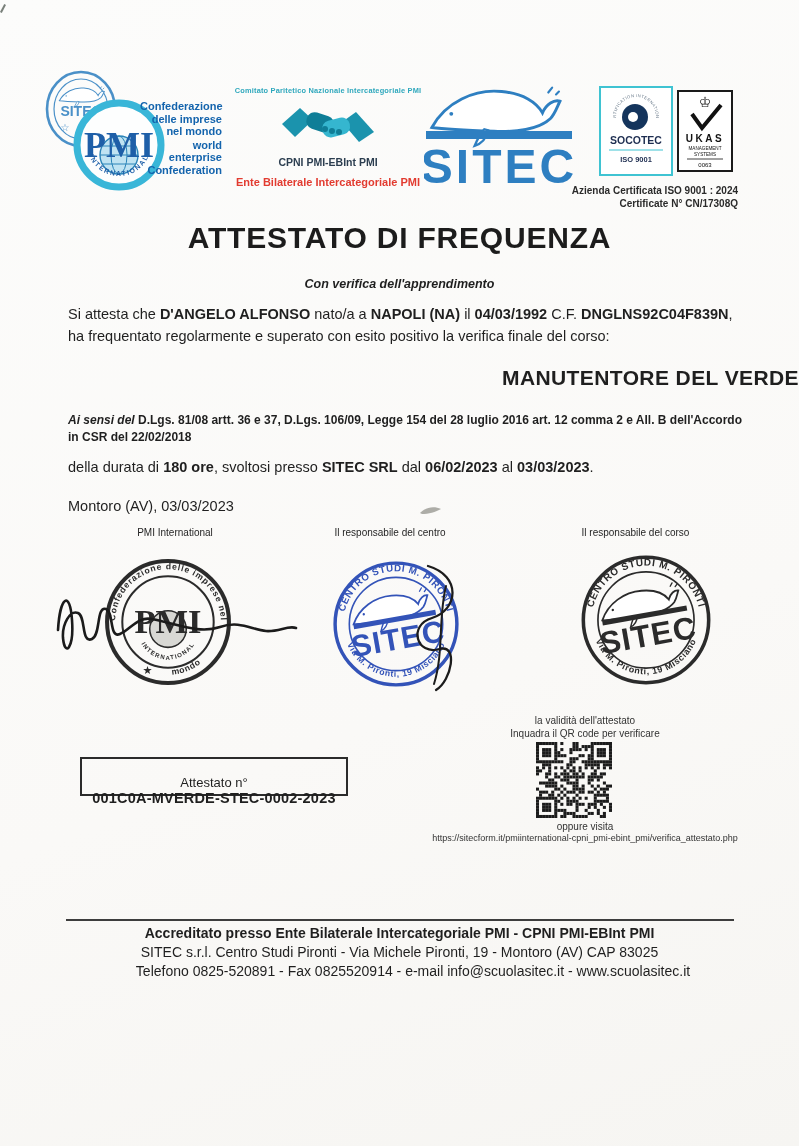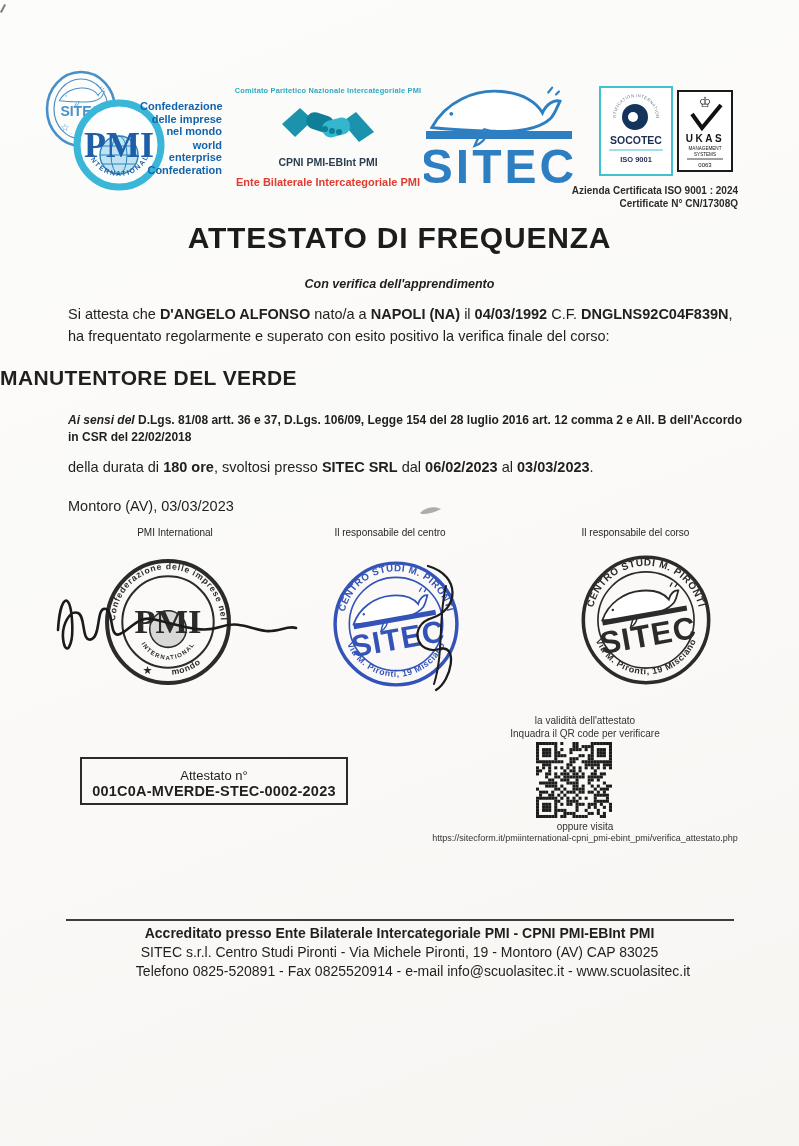--- a/index.html
+++ b/index.html
@@ -28,21 +28,21 @@
   .cpni .ente { font-size:11px; font-weight:bold; color:#e23b30; margin-top:8px; }
   .handshake { margin:5px auto 2px auto; display:block; }
 
   .cert-caption { left:553px; top:185px; width:185px; text-align:right; font-size:10px; font-weight:bold; line-height:12.5px; color:#2b2b2b; }
 
   
   .title { left:0; right:0; top:221px; text-align:center; font-size:30px; font-weight:bold; letter-spacing:.8px; color:#1c1c1c; }
   .subtitle { left:0; right:0; top:277px; text-align:center; font-size:12.5px; font-weight:bold; font-style:italic; }
   .attest { left:68px; top:304px; width:676px; font-size:14.5px; line-height:1.5; }
   .attest b, .duration b { font-weight:bold;margin-top:32px; }
-  .course { left:0; right:0; top:366px; text-align:left; font-size:21px; font-weight:bold; letter-spacing:.4px; }
+  .course { left:0; right:0; top:366px; text-align:right; font-size:21px; font-weight:bold; letter-spacing:.4px; }
   .legal { left:68px; top:412px; width:678px; font-size:12px; font-weight:bold; line-height:1.45; }
   .legal .lead { font-style:italic; }
   .duration { left:68px; top:459px; width:676px; font-size:14.5px; }
   .place { left:68px; top:498px; font-size:14.5px; }
 
   
   .sig-label { top:527px; font-size:10px; text-align:center; }
   .sig-label.l1 { left:80px;  width:190px; }
   .sig-label.l2 { left:300px; width:180px; }
   .sig-label.l3 { left:548px; width:175px; }
@@ -53,21 +53,21 @@
   .arcT { font-size:8.5px; font-weight:bold; letter-spacing:.8px; fill:currentColor; }
   .arcT2 { font-size:9.5px; font-weight:bold; letter-spacing:.6px; fill:currentColor; }
   .arcB { font-size:8.5px; font-weight:bold; letter-spacing:.6px; fill:currentColor; }
 
   
   .qr-caption { left:440px; top:714px; width:290px; text-align:center; font-size:10px; line-height:13px; color:#333; }
   .oppure { left:440px; top:821px; width:290px; text-align:center; font-size:10px; color:#333; }
   .veri-url { left:395px; top:833px; width:380px; text-align:center; font-size:9px; color:#333; }
 
   
-  .att-box { left:80px; top:757px; width:268px; height:48px; border:2.5px solid #2b2b2b; text-align:center; padding-top:9px; }
+  .att-box { left:80px; top:757px; width:268px; height:39px; border:2.5px solid #2b2b2b; text-align:center; padding-top:16px; }
   .att-box .lbl { font-size:13px; }
   .att-box .num { font-size:14.5px; font-weight:bold; letter-spacing:.2px; }
 
   
   .f-rule { left:66px; top:919px; width:668px; height:2px; background:#3d3d3d; }
   .f-line { left:0; right:0; text-align:center; font-size:14px; }
   .f1 { top:925px; font-weight:bold; }
   .f2 { top:944px; }
   .f3 { top:963px;padding-left:27px; }
 </style>

